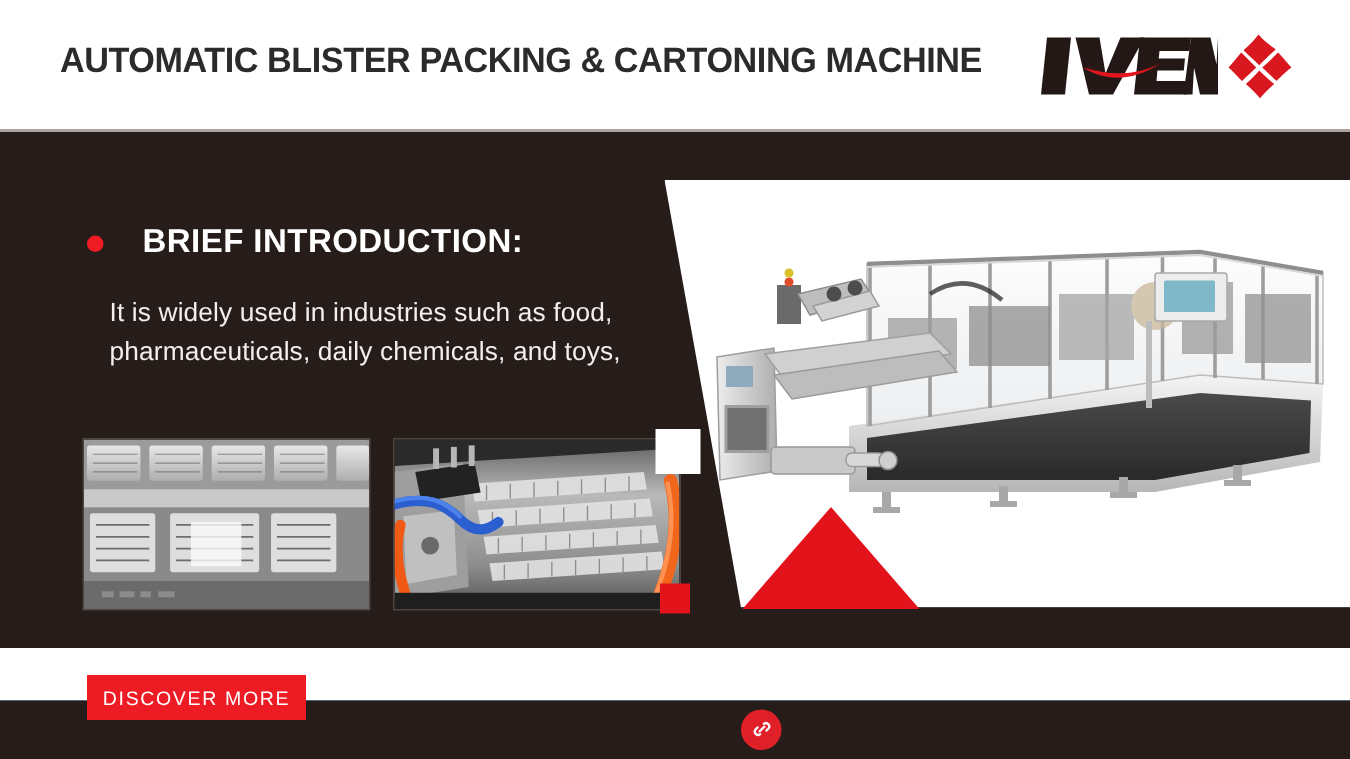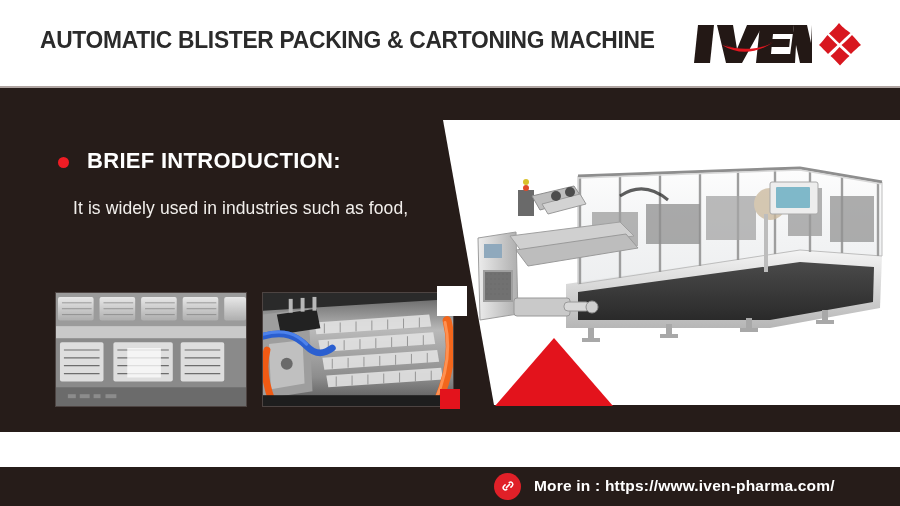--- a/index.html
+++ b/index.html
@@ -63,21 +63,21 @@
 
   
   .machine{
     position:absolute; left:470px; top:152px; width:420px; height:228px;
   }
   .machine svg{ display:block; }
 
   
   .bullet-row{
     position:absolute; left:58px; top:148px;
-    display:flex; align-items:center; gap:18px;
+    display:flex; align-items:center; gap:26px;
   }
   .bullet-dot{
     width:11px; height:11px; border-radius:50%; background:#ef1c24;
     flex:0 0 auto; margin-top:2px;
   }
   .brief-title{
     font-size:22px; font-weight:bold; color:#ffffff; letter-spacing:.3px;
     white-space:nowrap;
   }
   .brief-body{
@@ -317,20 +317,21 @@
 
   <div class="red-triangle"></div>
 
   <div class="bullet-row">
     <span class="bullet-dot"></span>
     <span class="brief-title">BRIEF INTRODUCTION:</span>
   </div>
 
   <div class="brief-body">
     <span>It is widely used in industries such as food,</span>
+    <span>pharmaceuticals, daily chemicals, and toys,</span>
   </div>
 
   <div class="thumb thumb-1">
     <svg class="ph" viewBox="0 0 192 115" preserveAspectRatio="none" aria-hidden="true">
       <defs>
         <linearGradient id="gy1" x1="0" y1="0" x2="0" y2="1">
           <stop offset="0" stop-color="#8f8f8f"></stop>
             <stop offset=".35" stop-color="#d7d7d7"></stop>
           <stop offset=".62" stop-color="#9e9e9e"></stop>
             <stop offset="1" stop-color="#6f6f6f"></stop>
@@ -423,27 +424,27 @@
       <rect x="0" y="104" width="192" height="11" fill="#1e1e1e"></rect>
     </svg>
   </div>
 
   <div class="deco-white-sq"></div>
   <div class="deco-red-sq"></div>
 
   <div class="white-strip"></div>
   <div class="footer"></div>
 
+  <button class="discover-btn">DISCOVER MORE</button>
 
   <div class="more-row">
     <span class="link-icon">
       <svg width="16" height="16" viewBox="0 0 16 16" aria-hidden="true">
         <g stroke="#ffffff" stroke-width="1.5" fill="none" stroke-linecap="round">
           <path d="M6.4 9.6 L9.6 6.4"></path>
           <path d="M9.2 4.6 a2.2 2.2 0 0 1 3.1 3.1 L10.9 9.1"></path>
           <path d="M6.8 11.4 a2.2 2.2 0 0 1 -3.1 -3.1 L5.1 6.9"></path>
         </g>
       </svg>
     </span>
-    <span class="more-text">More in : https://www.iven-pharma.com/</span>
   </div>
 
 </div>
 
 </body></html>

